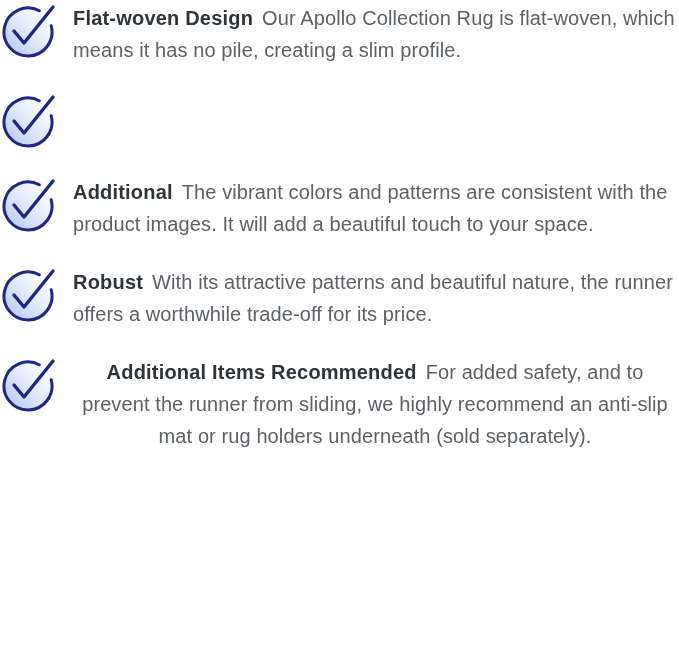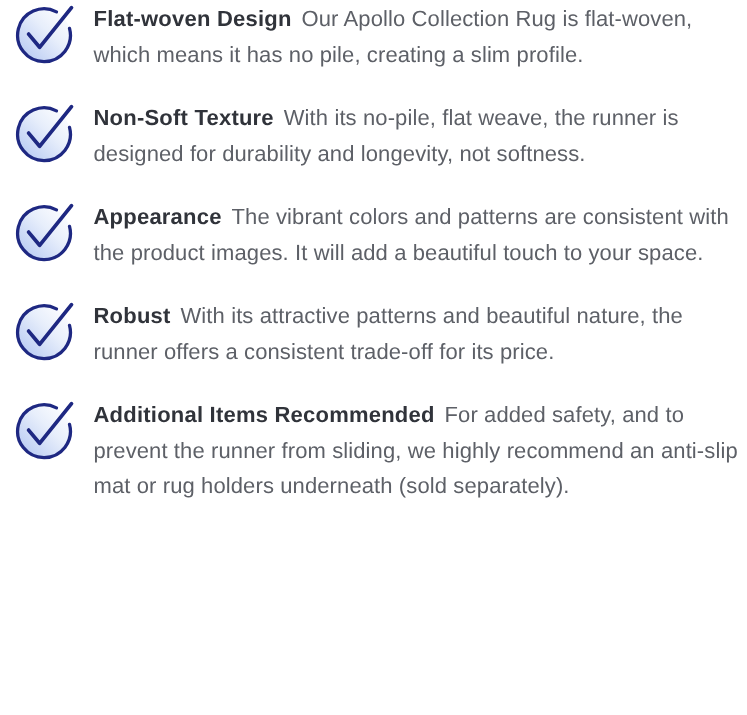--- a/index.html
+++ b/index.html
@@ -9,29 +9,29 @@
     --bg:#ffffff;
   }
   *{box-sizing:border-box;}
   html,body{margin:0;padding:0;}
   body{
     width:679px;height:650px;overflow:hidden;
     background:var(--bg);
     font-family:"Liberation Sans","DejaVu Sans",sans-serif;
   }
   .feature-list{
-    padding:2px 2px 0 14px;
+    padding:2px 2px 0 2px;
   }
   .item{
     display:flex;
     align-items:flex-start;
     gap:13px;
     margin-bottom:26px;
   }
-  .item:last-child{margin-bottom:15px;}
+  .item:last-child{margin-bottom:15px;text-align:center;}
   .icon{
     flex:0 0 58px;
     width:58px;height:58px;
     display:block;
     margin-top:0;
   }
   .icon svg{display:block;}
   .arc{
     fill:none;
     stroke:var(--icon-stroke);
@@ -88,43 +88,42 @@
 
 
   <div class="item">
     <span class="icon">
       <svg width="58" height="58" viewBox="0 0 58 58">
         <circle cx="26" cy="30" r="24" fill="url(#iconGrad)"></circle>
         <path class="arc" d="M37.3 8.8 A24 24 0 1 0 49.2 23.8"></path>
         <path class="check" d="M12 29 L22 41 L51 5"></path>
       </svg>
     </span>
-    <p class="text"><strong class="title">Non-Soft Texture</strong><span class="desc">With its no-pile, flat weave, the runner is designed for durability and longevity, not softness.</span></p>
   </div>
 
   <div class="item">
     <span class="icon">
       <svg width="58" height="58" viewBox="0 0 58 58">
         <circle cx="26" cy="30" r="24" fill="url(#iconGrad)"></circle>
         <path class="arc" d="M37.3 8.8 A24 24 0 1 0 49.2 23.8"></path>
         <path class="check" d="M12 29 L22 41 L51 5"></path>
       </svg>
     </span>
-    <p class="text"><strong class="title">Appearance</strong><span class="desc">The vibrant colors and patterns are consistent with the product images. It will add a beautiful touch to your space.</span></p>
+    <p class="text"><strong class="title">Additional</strong><span class="desc">The vibrant colors and patterns are consistent with the product images. It will add a beautiful touch to your space.</span></p>
   </div>
 
   <div class="item">
     <span class="icon">
       <svg width="58" height="58" viewBox="0 0 58 58">
         <circle cx="26" cy="30" r="24" fill="url(#iconGrad)"></circle>
         <path class="arc" d="M37.3 8.8 A24 24 0 1 0 49.2 23.8"></path>
         <path class="check" d="M12 29 L22 41 L51 5"></path>
       </svg>
     </span>
-    <p class="text"><strong class="title">Robust</strong><span class="desc">With its attractive patterns and beautiful nature, the runner offers a consistent trade-off for its price.</span></p>
+    <p class="text"><strong class="title">Robust</strong><span class="desc">With its attractive patterns and beautiful nature, the runner offers a worthwhile trade-off for its price.</span></p>
   </div>
 
 
   <div class="item">
     <span class="icon">
       <svg width="58" height="58" viewBox="0 0 58 58">
         <circle cx="26" cy="30" r="24" fill="url(#iconGrad)"></circle>
         <path class="arc" d="M37.3 8.8 A24 24 0 1 0 49.2 23.8"></path>
         <path class="check" d="M12 29 L22 41 L51 5"></path>
       </svg>

